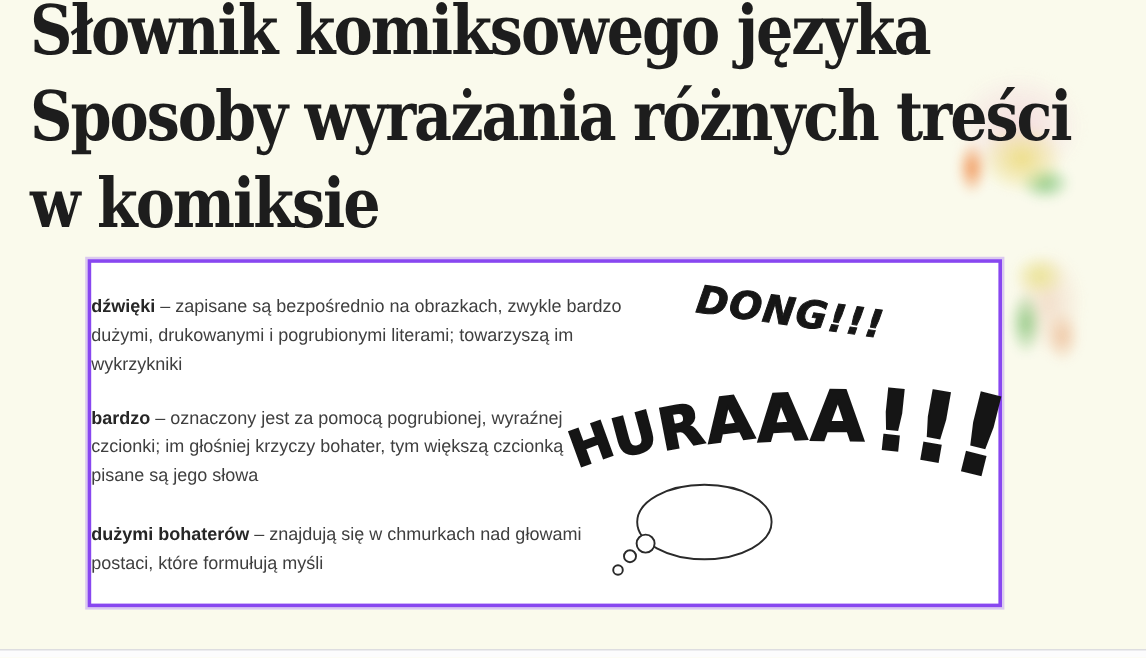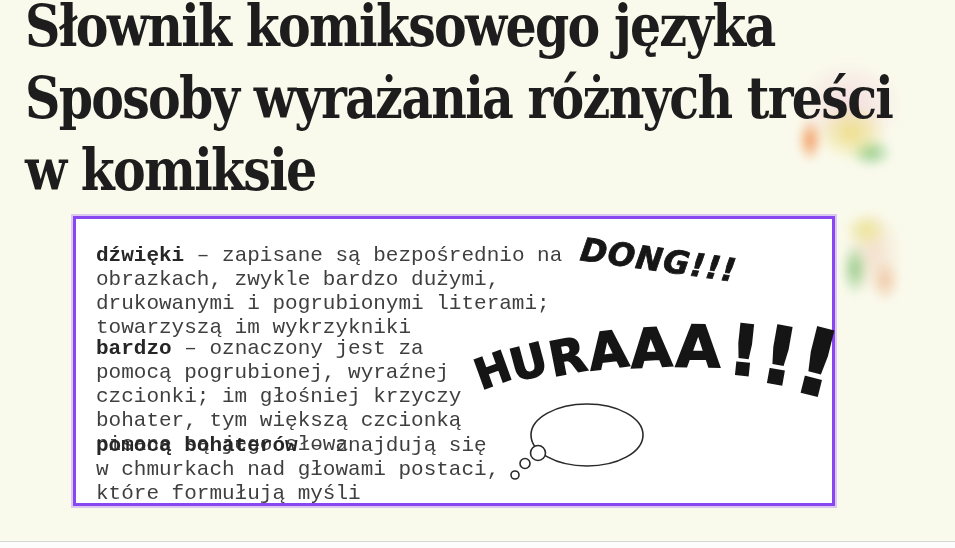--- a/index.html
+++ b/index.html
@@ -37,22 +37,22 @@
   .hline{display:block;}
 
   
   .card{
     position:absolute;left:73px;top:216px;z-index:3;
     width:762px;height:290px;box-sizing:border-box;
     background:#fff;border:3px solid #8847f0;
     box-shadow:0 0 0 2px rgba(160,110,245,.35);
   }
   .entry{
-    position:absolute;left:20px;margin:0;
-    font-family:Liberation Mono, monospace;font-size:21px;line-height:24px;color:#3f3f3f;
+    position:absolute;left:0;margin:0;
+    font-family:Liberation Sans, sans-serif;font-size:15px;line-height:24px;color:#3f3f3f;
   }
   .entry b{color:#262626;}
   .e1{top:25px;width:475px;}
   .e2{top:118px;width:400px;}
   .e3{top:215px;width:415px;}
 
   
   .dong{
     position:absolute;left:504px;top:22px;z-index:4;
     font-family:"DejaVu Sans",sans-serif;font-style:italic;font-weight:bold;
@@ -106,21 +106,21 @@
       <b>dźwięki</b>
       <span>– zapisane są bezpośrednio na obrazkach, zwykle bardzo dużymi, drukowanymi i pogrubionymi literami; towarzyszą im wykrzykniki</span>
     </p>
 
     <p class="entry e2">
       <b>bardzo</b>
       <span>– oznaczony jest za pomocą pogrubionej, wyraźnej czcionki; im głośniej krzyczy bohater, tym większą czcionką pisane są jego słowa</span>
     </p>
 
     <p class="entry e3">
-      <b>pomocą bohaterów</b>
+      <b>dużymi bohaterów</b>
       <span>– znajdują się w chmurkach nad głowami postaci, które formułują myśli</span>
     </p>
 
     <div class="dong">DONG!!!</div>
 
     <div class="shout">
         <span class="sl sl0">H</span>
         <span class="sl sl1">U</span>
         <span class="sl sl2">R</span>
         <span class="sl sl3">A</span>

